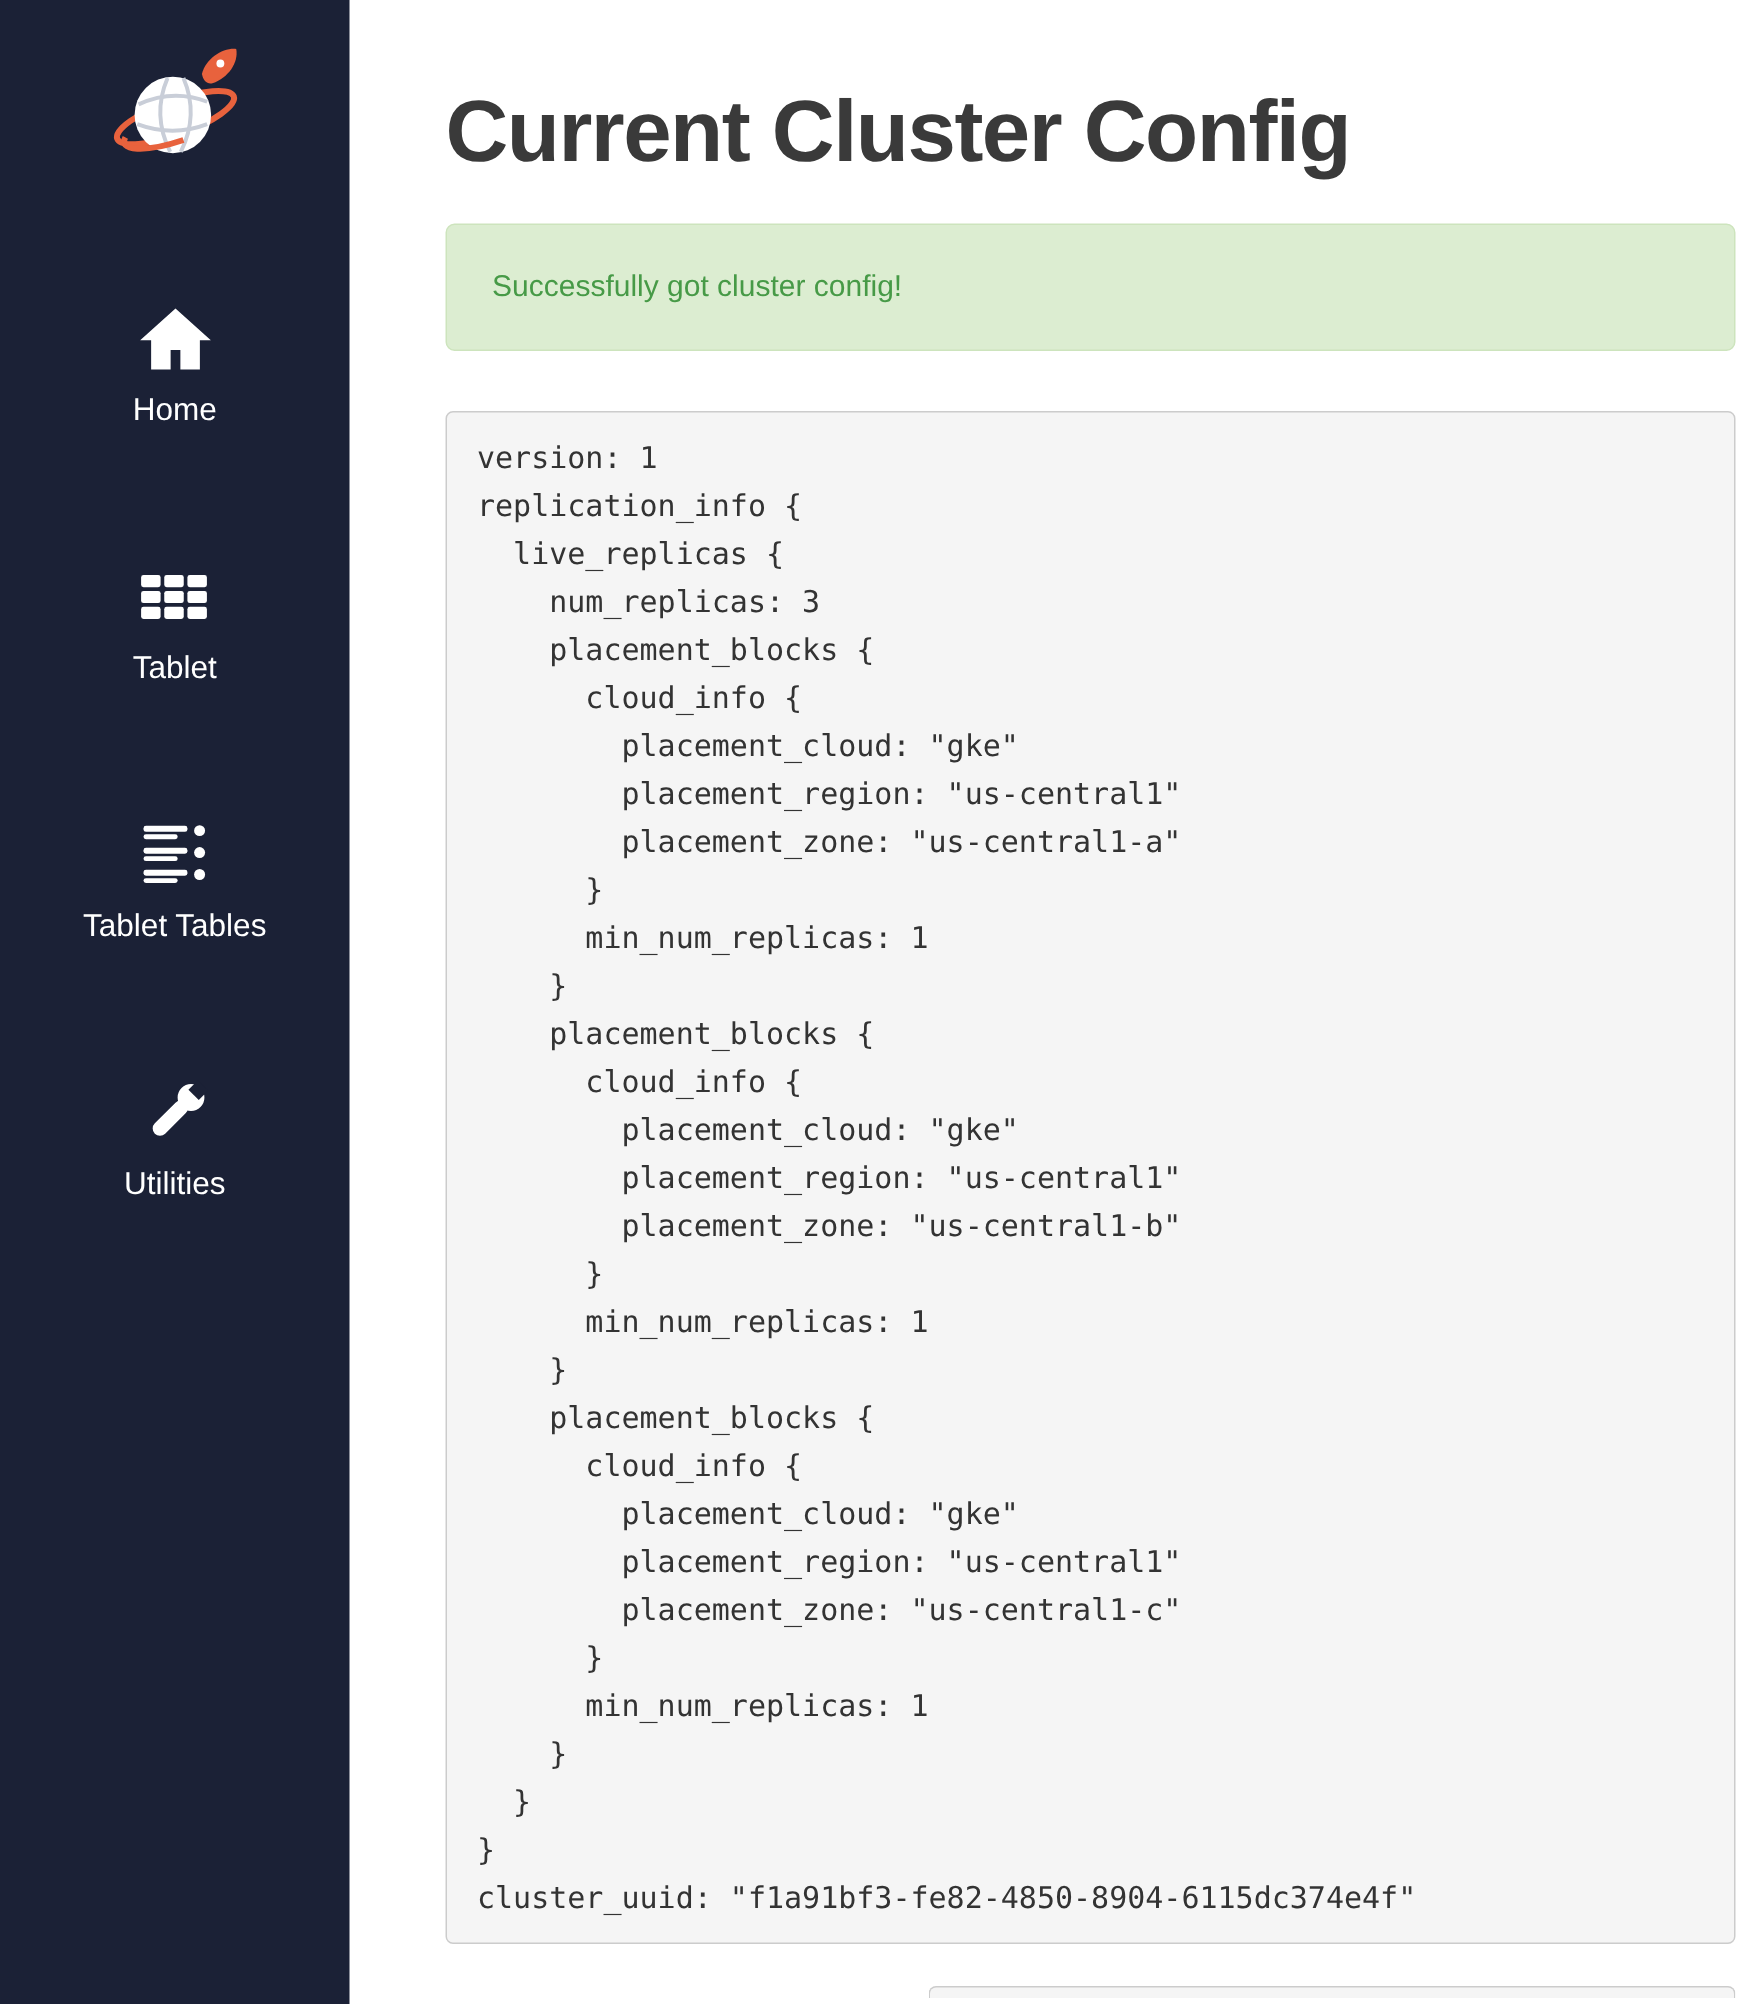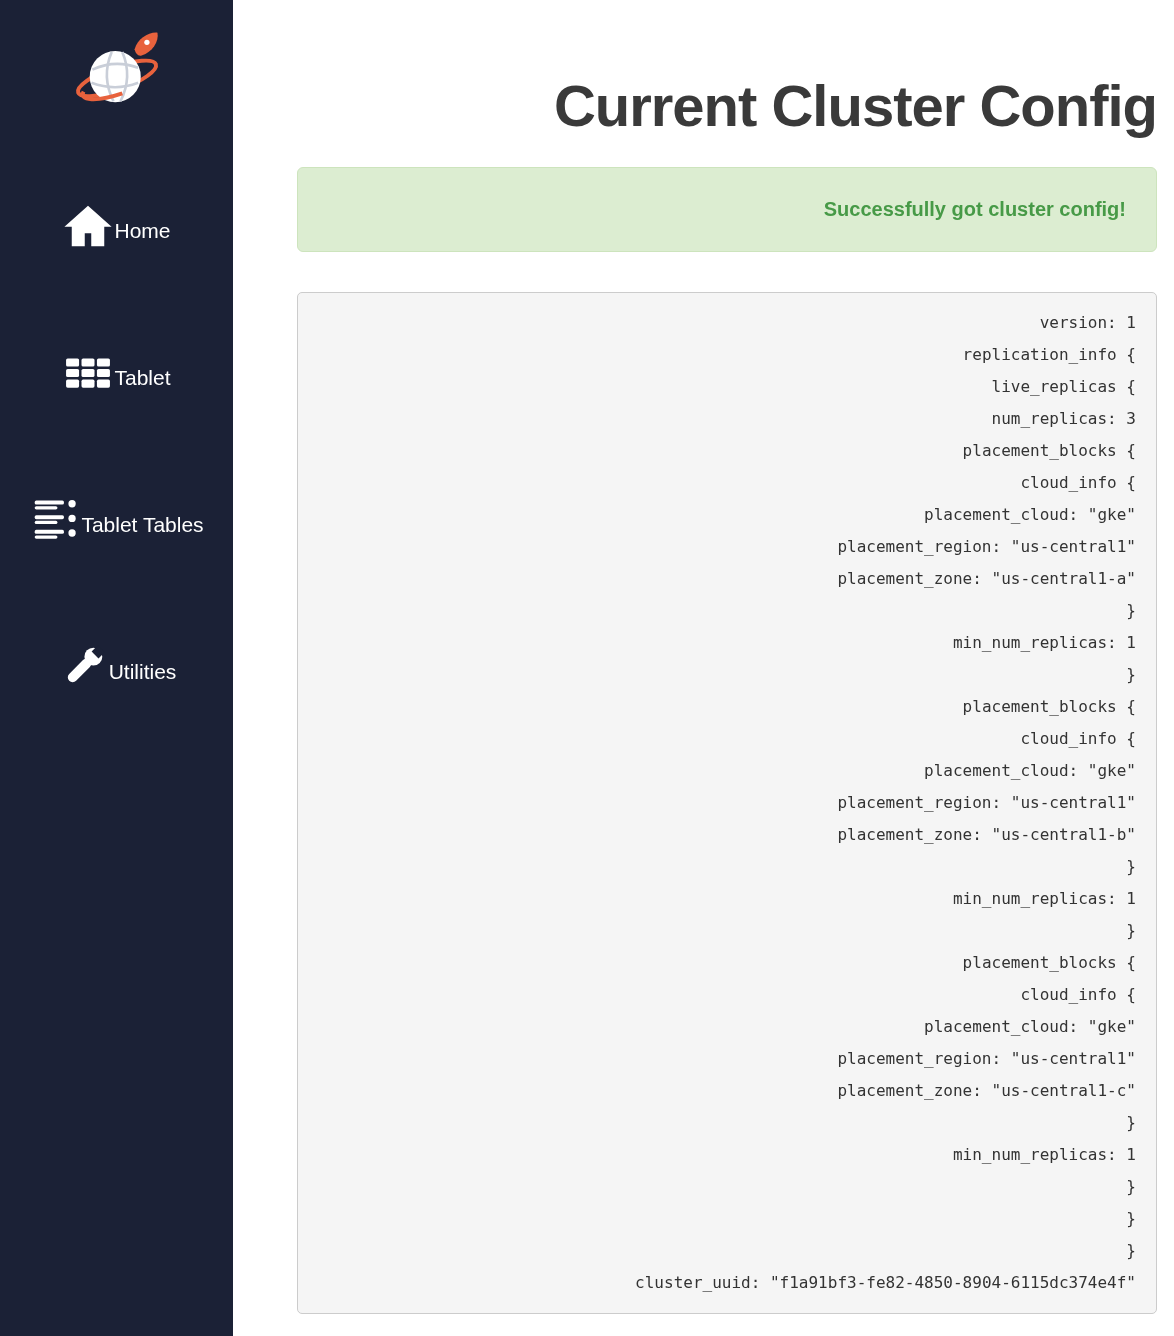--- a/index.html
+++ b/index.html
@@ -19,57 +19,56 @@
     display: flex;
     flex-direction: column;
     align-items: center;
     padding-top: 30px;
   }
   .logo { width: 88px; height: 88px; margin-bottom: 82px; cursor: pointer; }
   .logo svg { width: 100%; height: 100%; display: block; }
   .nav { display: flex; flex-direction: column; align-items: center; width: 100%; }
   .nav-item {
     display: flex;
-    flex-direction: row;
+    flex-direction: column;
     align-items: center;
     text-decoration: none;
     margin-bottom: 86px;
     cursor: pointer;
   }
   .nav-icon { width: 52px; height: 52px; margin-bottom: 9px; }
   .nav-icon svg { width: 100%; height: 100%; display: block; }
   .nav-label { color: #ffffff; font-size: 21px; line-height: 25px; white-space: nowrap; }
 
   
-  .content { flex: 1; padding: 56px 17px 0 64px; overflow: hidden; text-align: right; }
+  .content { flex: 1; padding: 38px 17px 0 64px; overflow: hidden; }
   .page-title {
     font-size: 58px;
     font-weight: 700;
     color: #3a3a3a;
     letter-spacing: -1px;
     margin: 16px 0 28px 0;
   }
   .alert-success {
     background: #dcedd1;
     border: 1px solid #cde4bd;
     border-radius: 6px;
     padding: 29px 30px;
     color: #479a47;
     font-size: 20px;
     line-height: 25px;
     margin-bottom: 40px;
-    font-weight: bold;
   }
   .config-panel {
     background: #f5f5f5;
     border: 1px solid #cccccc;
     border-radius: 5px;
     padding: 14px 20px;
     font-family: "DejaVu Sans Mono", "Liberation Mono", monospace;
-    font-size: 16px;
+    font-size: 20px;
     line-height: 32px;
     color: #333333;
     white-space: pre;
     overflow: hidden;
   }
   .next-panel-peek {
     height: 8px;
     margin-top: 28px;
     margin-left: 322px;
     background: #f5f5f5;

